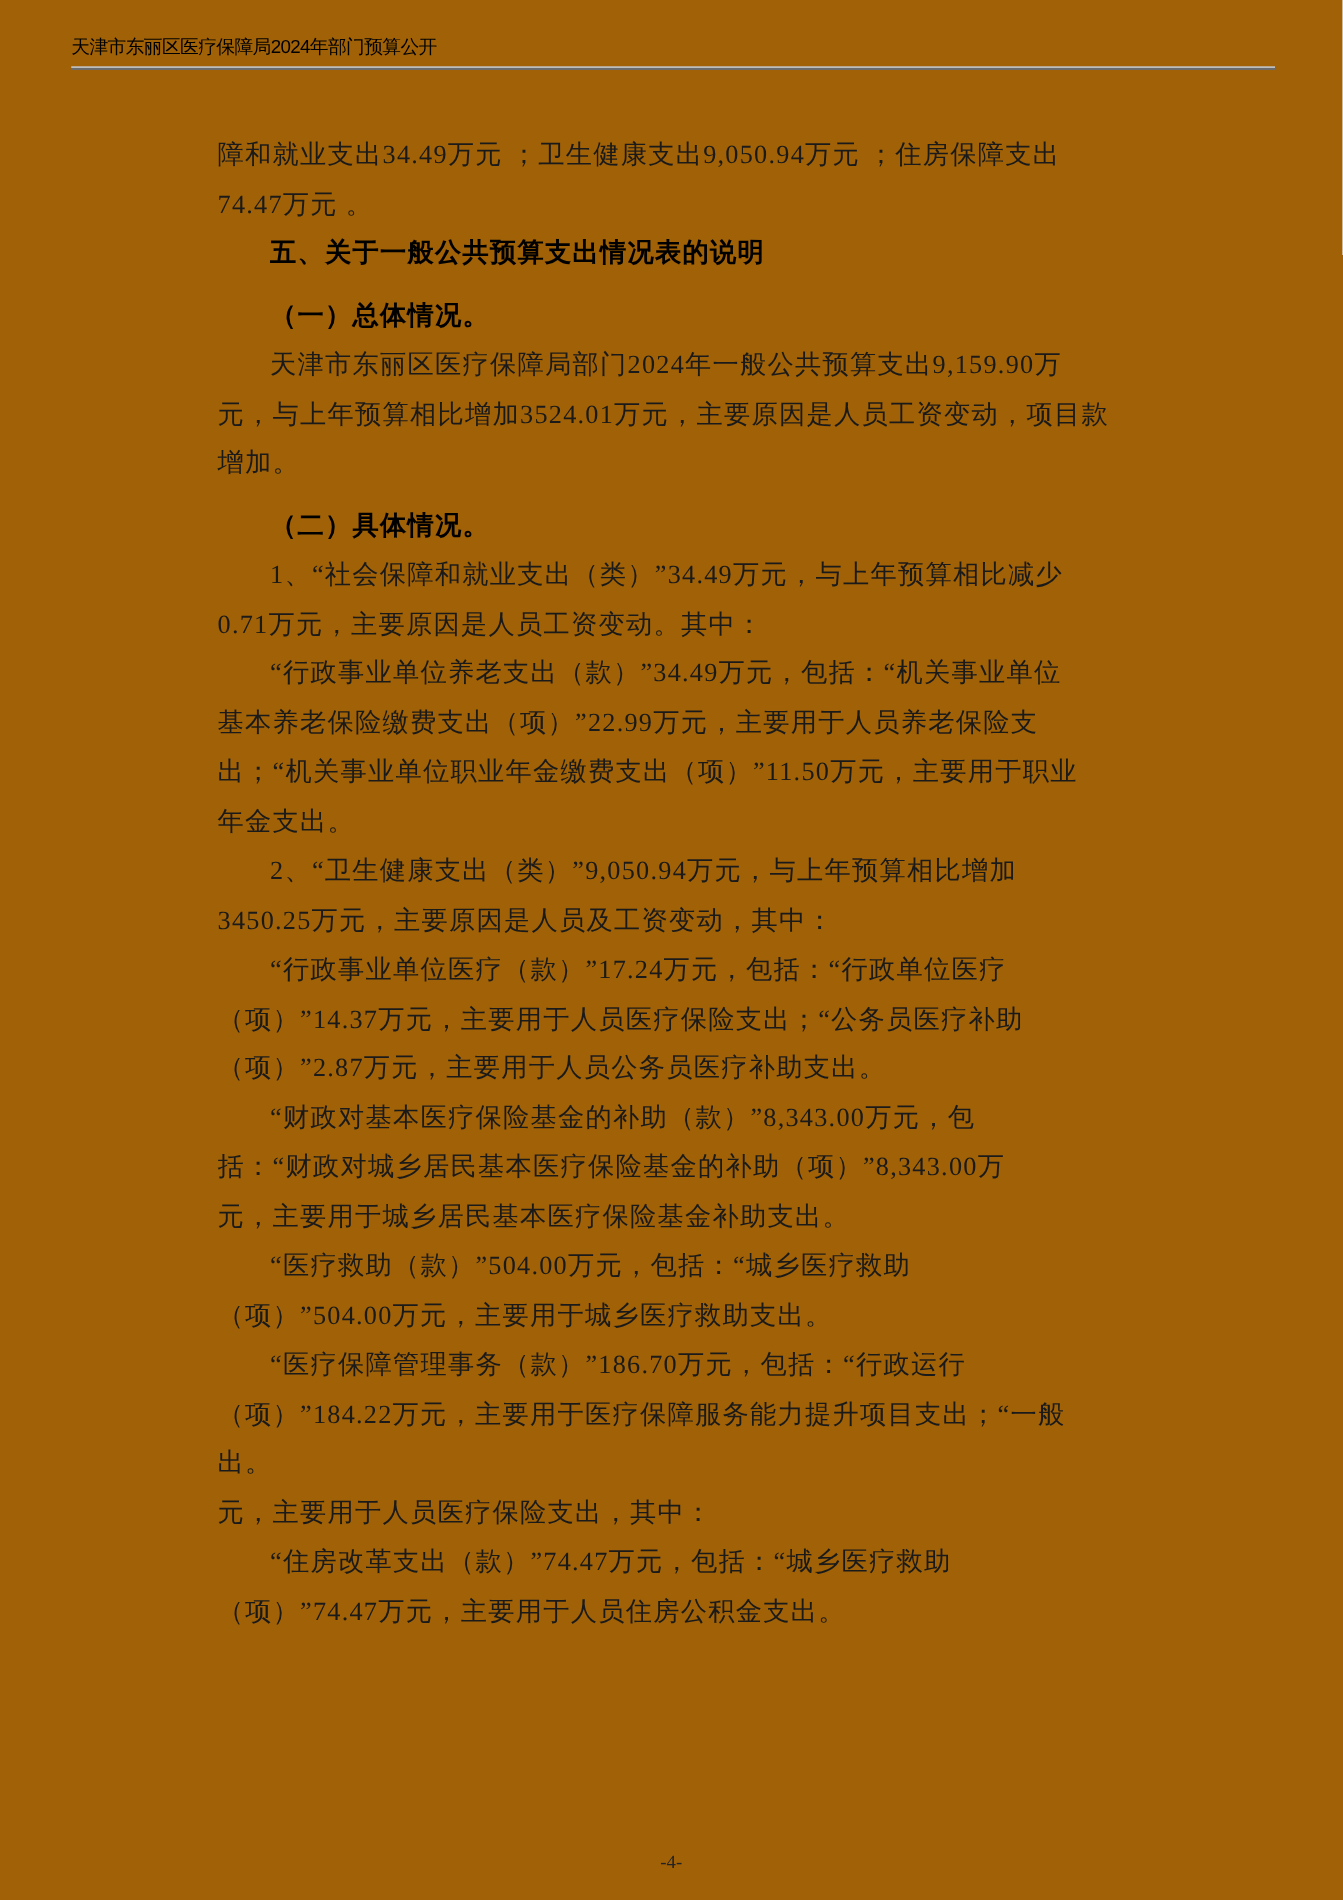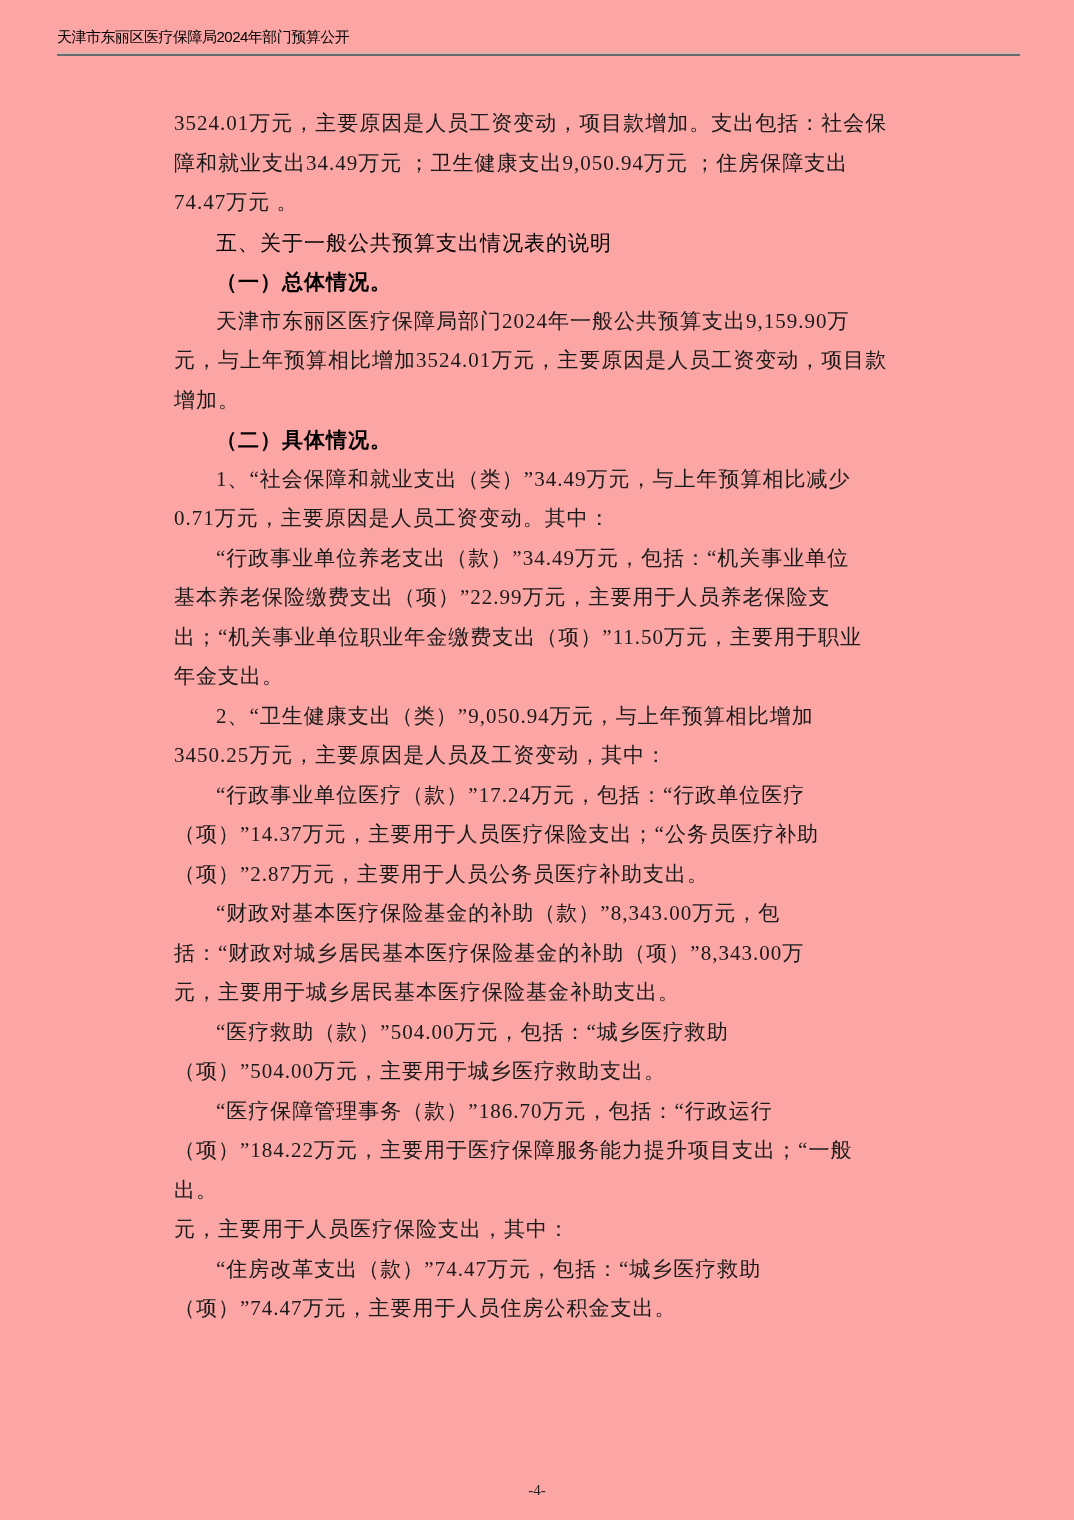--- a/index.html
+++ b/index.html
@@ -1,20 +1,20 @@
 <!DOCTYPE html>
 <html><head>
 <meta charset="utf-8">
 <style>
   html, body { margin: 0; padding: 0; background: #ffffff; }
   .page {
     position: relative;
     width: 1074px;
     height: 1520px;
-    background: #fca5a5;
+    background: #a16207;
     font-family: "Liberation Serif", "DejaVu Serif", serif;
     color: #1a1a1a;
     overflow: hidden;
   }
   .header-title {
     position: absolute;
     left: 57px;
     top: 28px;
     font-size: 15px;
     letter-spacing: -0.5px;
@@ -40,27 +40,28 @@
     height: 39.5px;
     line-height: 39.5px;
     font-size: 21px;
     letter-spacing: 1px;
     white-space: nowrap;
     overflow: visible;
   }
   .doc-line.body { font-family: "Liberation Serif", "DejaVu Serif", serif; }
   .doc-line.h2 {
     font-family: "Liberation Sans", "DejaVu Sans", sans-serif;
-    font-weight: normal;
+    font-weight: bold;
     color: #000000;
   }
   .doc-line.h3 {
-    font-family: Liberation Sans, sans-serif;
+    font-family: Liberation Serif, serif;
     font-weight: bold;
     color: #000000;
+    margin-top: 10px;
   }
   .doc-line.indent { text-indent: 42px; }
   .footer {
     position: absolute;
     left: 0;
     top: 1482px;
     width: 1074px;
     text-align: center;
     font-size: 15px;
     color: #222222;
@@ -72,21 +73,20 @@
 
 <div class="page">
 
   <div>
     <span class="header-title">天津市东丽区医疗保障局2024年部门预算公开</span>
     <div class="header-rule"></div>
   </div>
 
   <div class="content">
 
-  <div class="doc-line body">3524.01万元，主要原因是人员工资变动，项目款增加。支出包括：社会保</div>
       <div class="doc-line body">障和就业支出34.49万元 ；卫生健康支出9,050.94万元 ；住房保障支出</div>
       <div class="doc-line body">74.47万元 。</div>
       <div class="doc-line h2 indent">五、关于一般公共预算支出情况表的说明</div>
       <div class="doc-line h3 indent">（一）总体情况。</div>
       <div class="doc-line body indent">天津市东丽区医疗保障局部门2024年一般公共预算支出9,159.90万</div>
       <div class="doc-line body">元，与上年预算相比增加3524.01万元，主要原因是人员工资变动，项目款</div>
       <div class="doc-line body">增加。</div>
       <div class="doc-line h3 indent">（二）具体情况。</div>
       <div class="doc-line body indent">1、“社会保障和就业支出（类）”34.49万元，与上年预算相比减少</div>
       <div class="doc-line body">0.71万元，主要原因是人员工资变动。其中：</div>

